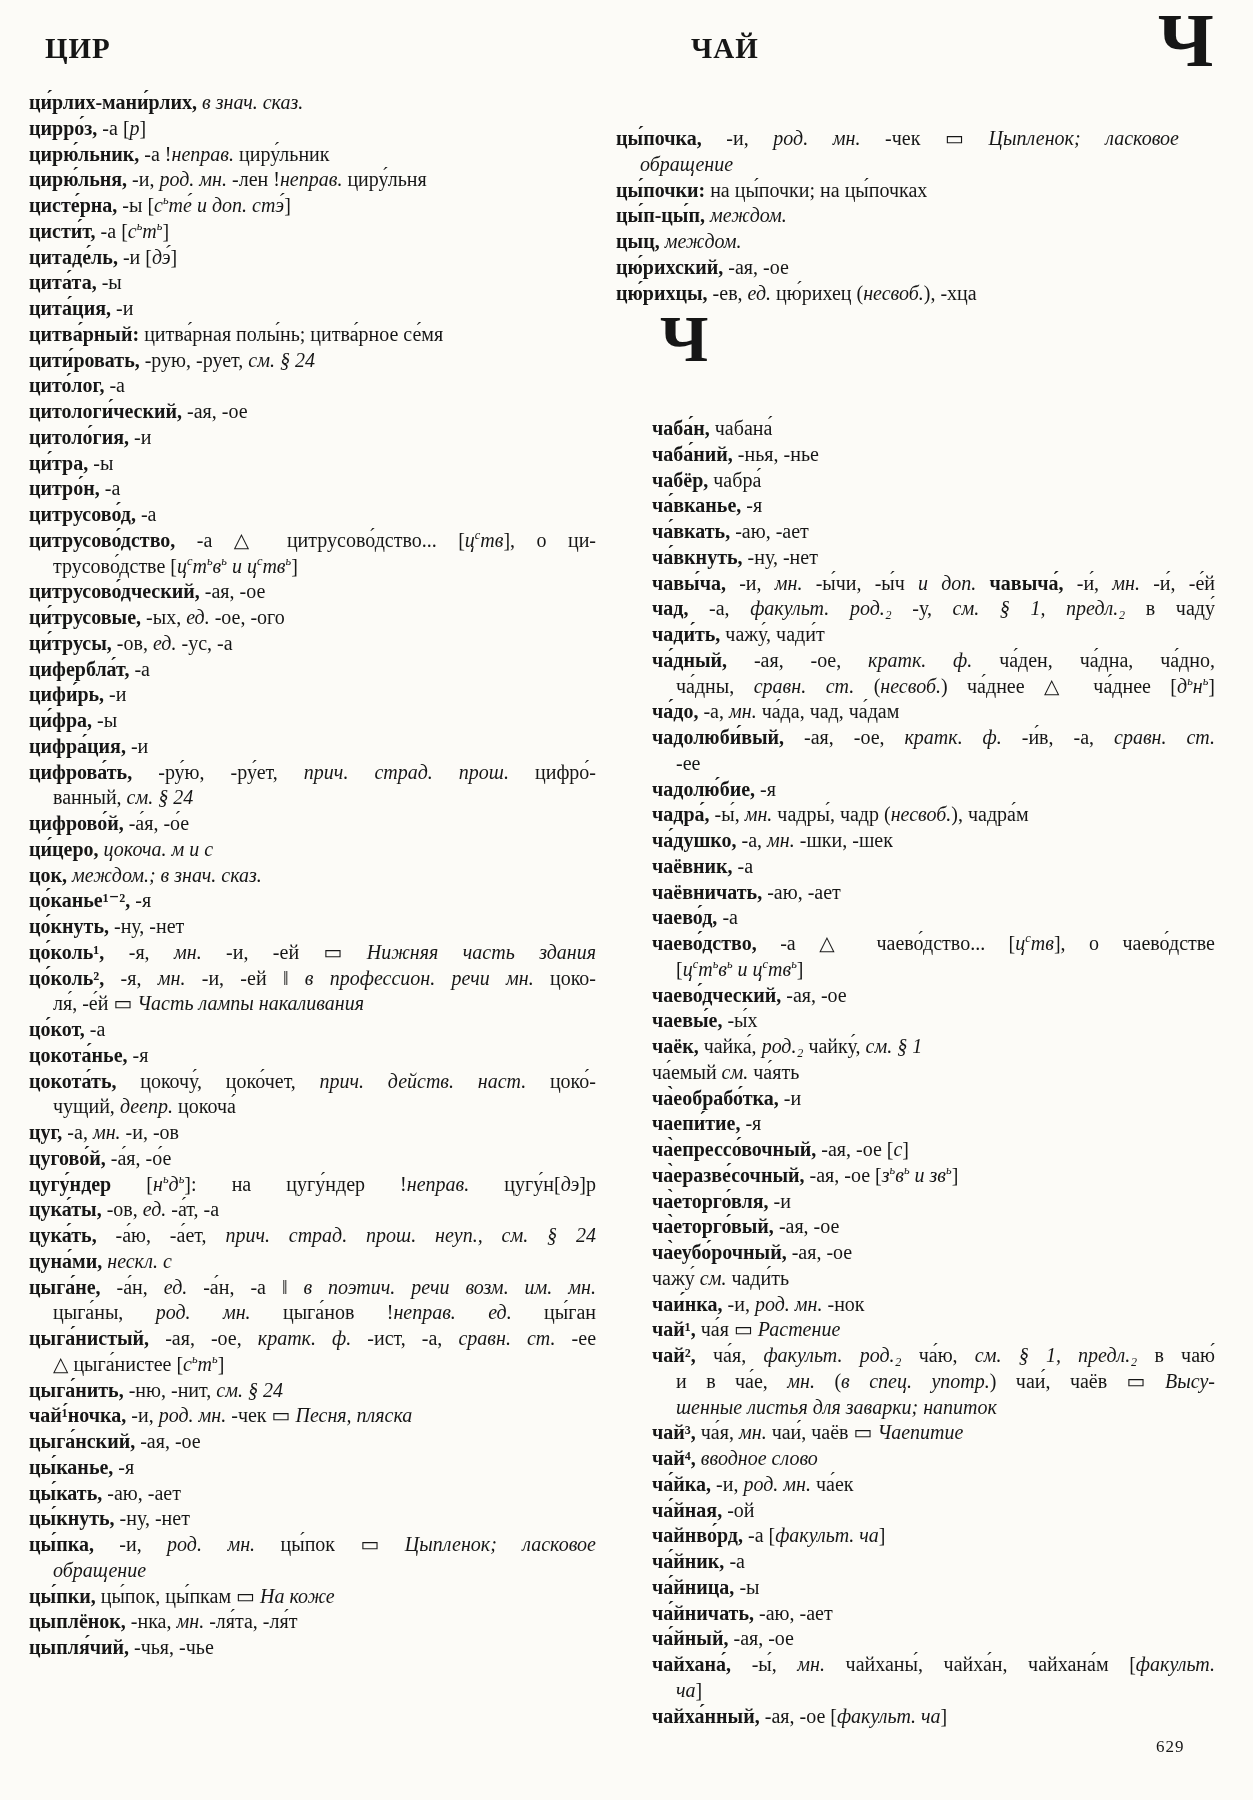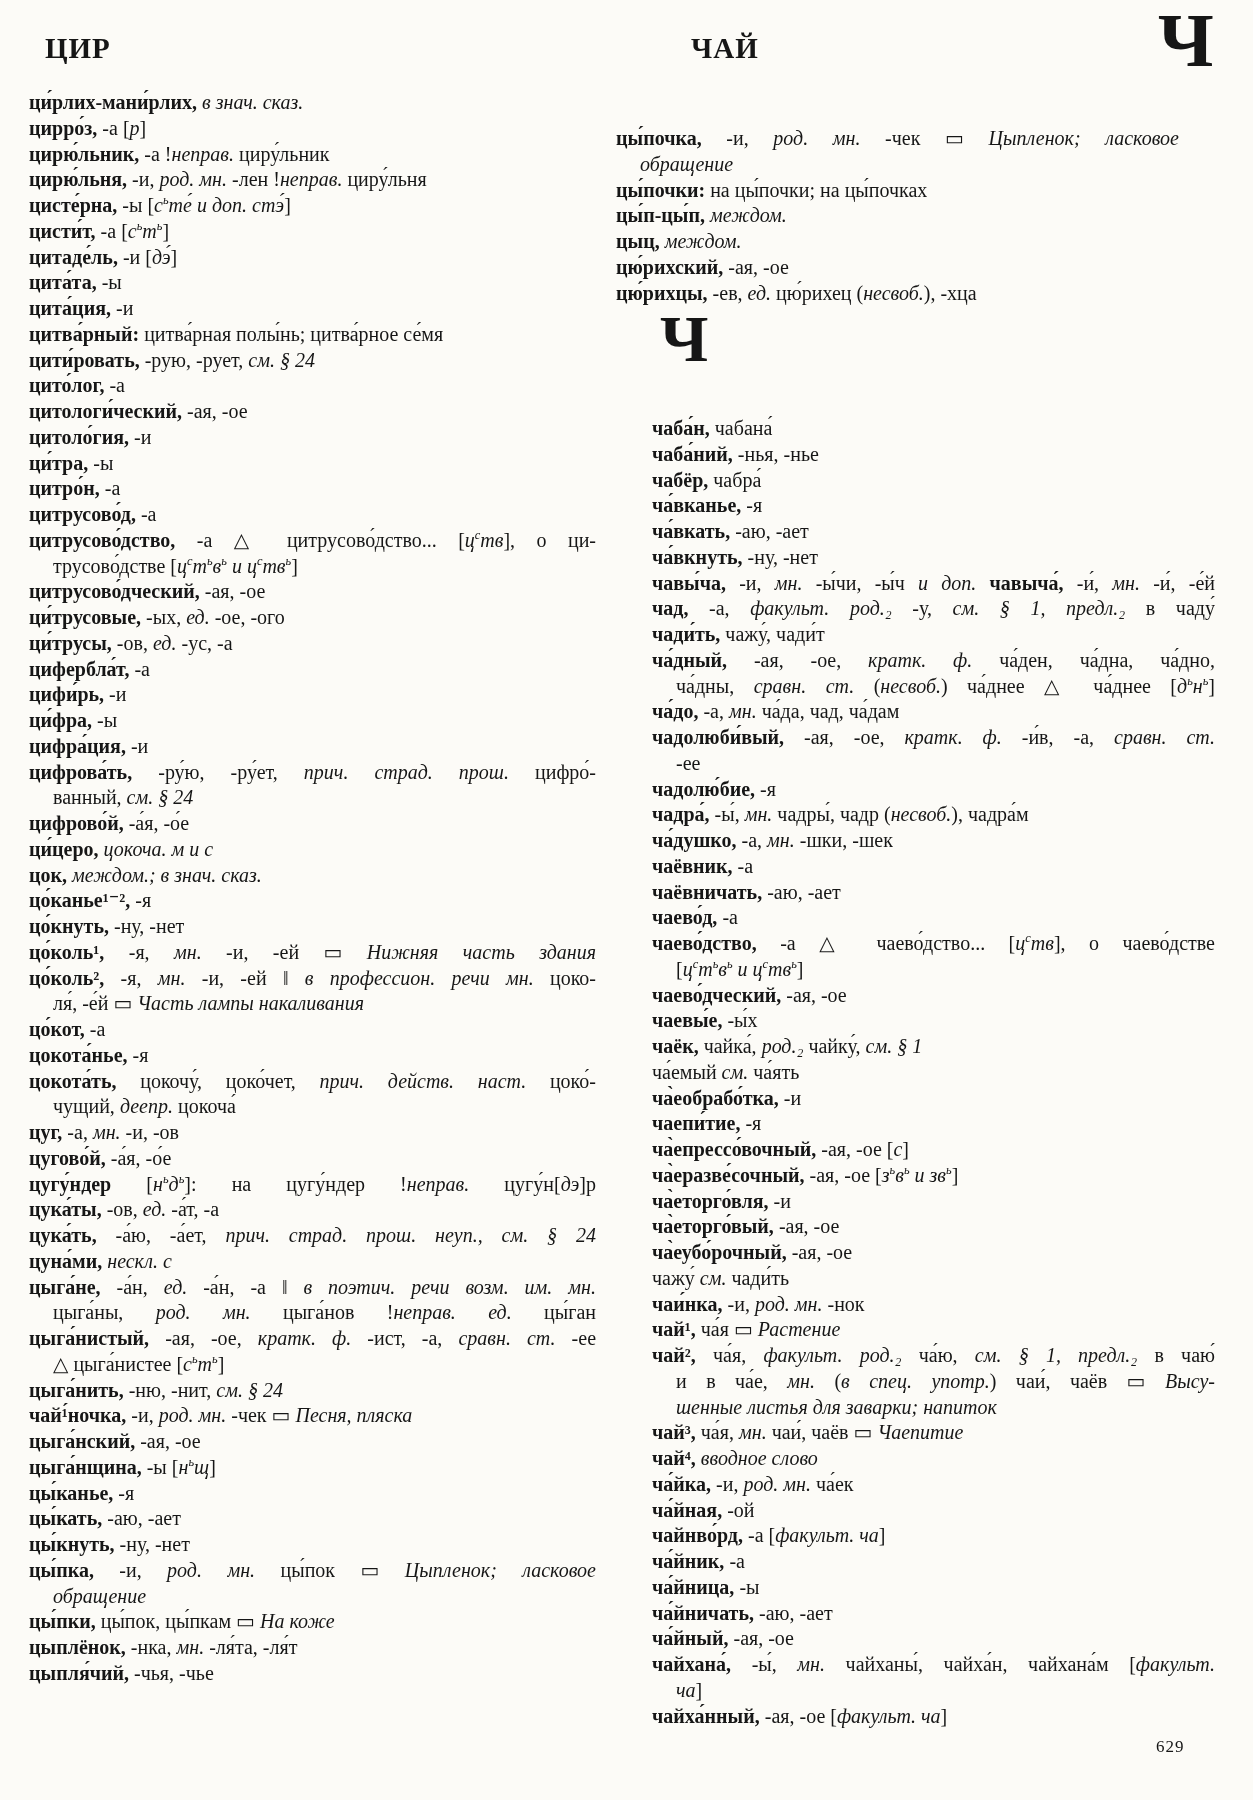--- a/index.html
+++ b/index.html
@@ -198,23 +198,20 @@
       <div class="entry">
         <div class="line"><span class="w-b">цыга́нить,</span><span> -ню, -нит, </span><span class="w-i">см. § 24</span></div>
       </div>
       <div class="entry">
         <div class="line"><span class="w-b">чай¹́ночка,</span><span> -и, </span><span class="w-i">род. мн.</span><span> -чек ▭ </span><span class="w-i">Песня, пляска</span></div>
       </div>
       <div class="entry">
         <div class="line"><span class="w-b">цыга́нский,</span><span> -ая, -ое</span></div>
       </div>
       <div class="entry">
-        <div class="line"><span class="w-b">цыга́нщина,</span><span> -ы [</span><span class="w-i">н</span><span class="w-sup">ь</span><span class="w-i">щ</span><span>]</span></div>
-      </div>
-      <div class="entry">
         <div class="line"><span class="w-b">цы́канье,</span><span> -я</span></div>
       </div>
       <div class="entry">
         <div class="line"><span class="w-b">цы́кать,</span><span> -аю, -ает</span></div>
       </div>
       <div class="entry">
         <div class="line"><span class="w-b">цы́кнуть,</span><span> -ну, -нет</span></div>
       </div>
       <div class="entry">
         <div class="line j"><span class="w-b">цы́пка,</span><span> -и, </span><span class="w-i">род. мн.</span><span> цы́пок ▭ </span><span class="w-i">Цыпленок; ласковое</span></div>

